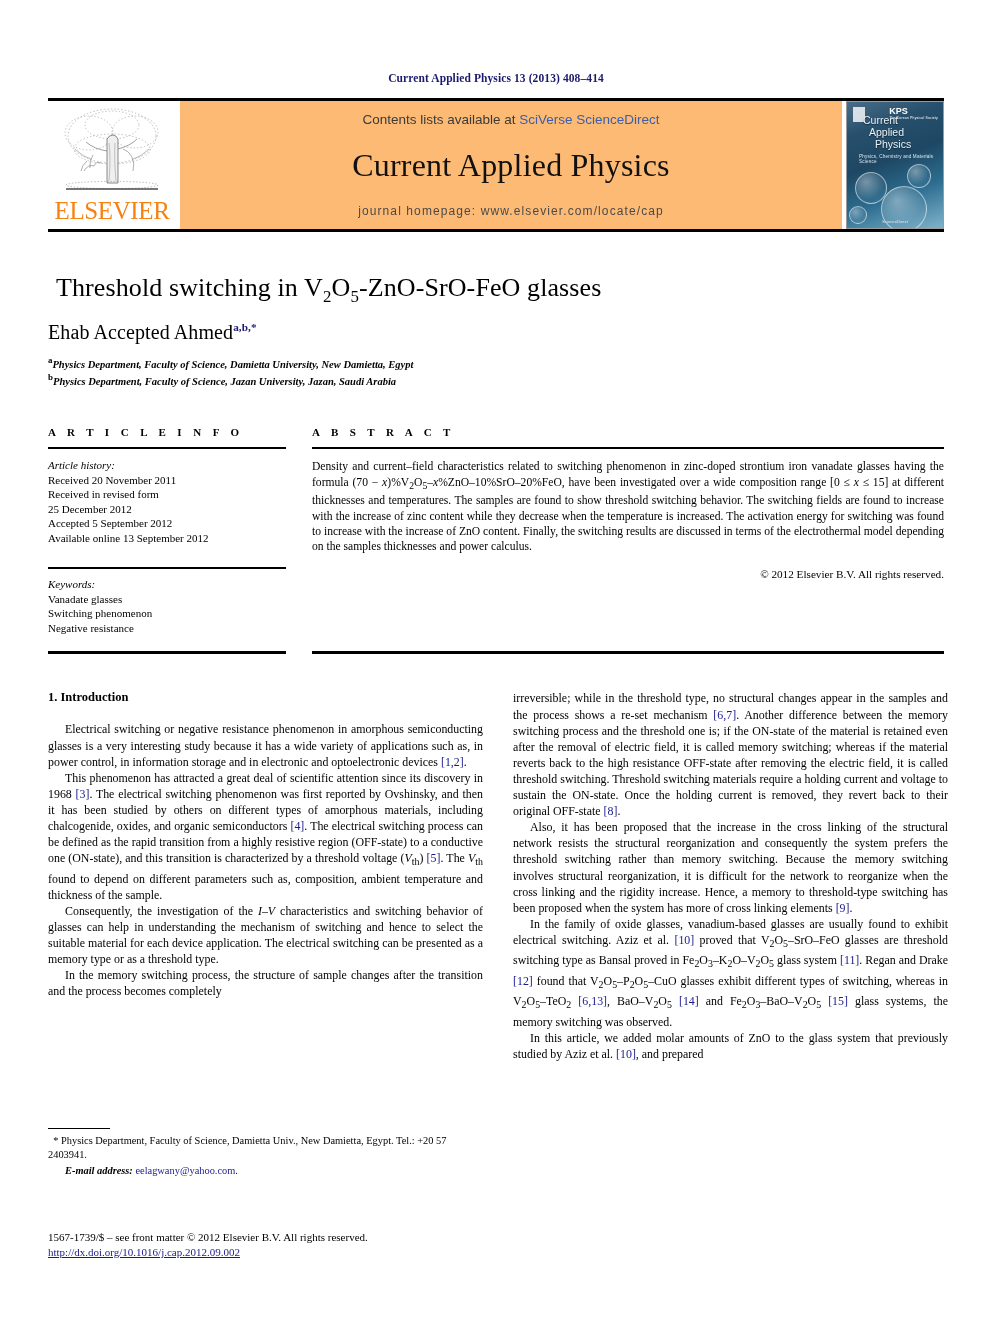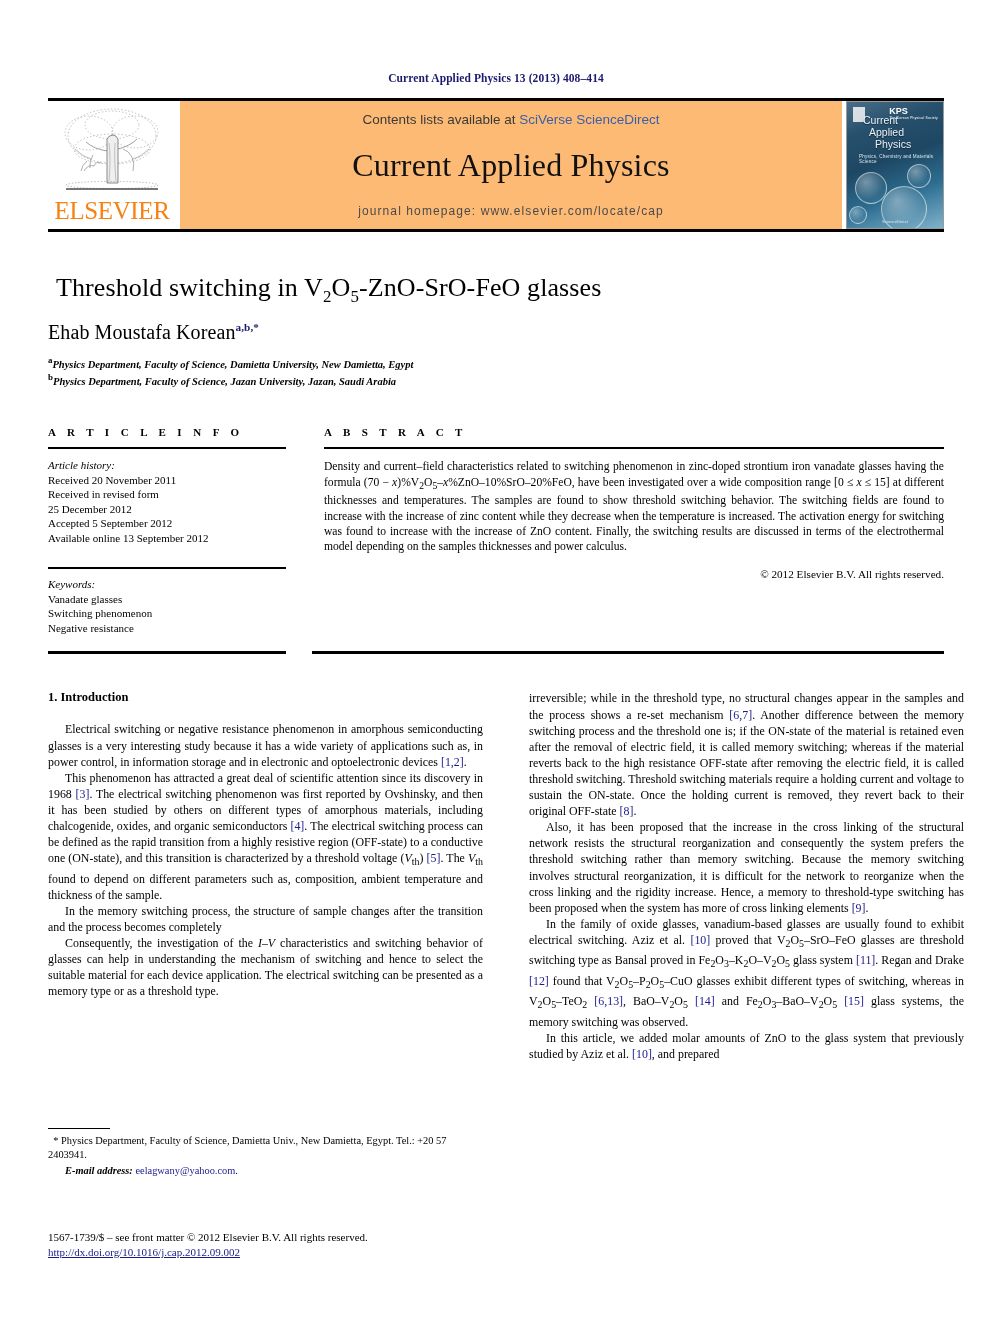--- a/index.html
+++ b/index.html
@@ -193,21 +193,21 @@
     font-weight: bold;
     font-size: 10.5px;
     line-height: 13.5px;
   }
   .affiliations sup { font-style: normal; font-size: 85%; }
 
   
   .info-abstract {
     margin: 38px 48px 0 48px;
     display: flex;
-    gap: 38px;
+    gap: 26px;
   }
   .col-info { width: 238px; flex: 0 0 238px; }
   .col-abs  { flex: 1 1 auto; }
 
   .sec-head {
     font-family: "Liberation Serif", serif;
     font-weight: bold;
     font-size: 11px;
     letter-spacing: 4.4px;
   }
@@ -245,21 +245,21 @@
     display: flex;
     gap: 26px;
   }
   .divider-row .d1 { width: 238px; flex: 0 0 238px; border-top: 3px solid #000; }
   .divider-row .d2 { flex: 1 1 auto; border-top: 3px solid #000; }
 
   
   .body-cols {
     margin: 36px 48px 0 48px;
     display: flex;
-    gap: 46px;
+    gap: 30px;
     font-family: "Liberation Serif", serif;
   }
   .bcol { width: 435px; flex: 0 0 435px; position: relative; }
   h2.sec-title {
     font-size: 12.5px;
     font-weight: bold;
     margin: 0 0 16px 0;
   }
   p.body-p {
     font-size: 11.9px;
@@ -368,21 +368,21 @@
       <div class="bub" style="left:2px;  top:104px; width:16px; height:16px;"></div>
       <div class="cover-foot">ScienceDirect</div>
     </div>
   </div>
 
   <div class="masthead-rule"></div>
 
   <div class="title-block">
     <h1 class="article-title"><span>Threshold switching in V</span><sub>2</sub><span>O</span><sub>5</sub><span>-ZnO-SrO-FeO glasses</span></h1>
 
-    <div class="authors"><span>Ehab Moustafa Korean</span><sup><span>a,b,</span><span>*</span></sup></div>
+    <div class="authors"><span>Ehab Accepted Ahmed</span><sup><span>a,b,</span><span>*</span></sup></div>
 
     <div class="affiliations">
       <div><sup>a</sup><span>Physics Department, Faculty of Science, Damietta University, New Damietta, Egypt</span></div>
       <div><sup>b</sup><span>Physics Department, Faculty of Science, Jazan University, Jazan, Saudi Arabia</span></div>
     </div>
   </div>
 
   <div class="info-abstract">
 
     <div class="col-info">
@@ -422,23 +422,23 @@
 
   <div class="body-cols">
 
     <div class="bcol">
       <h2 class="sec-title">1.  Introduction</h2>
 
       <p class="body-p">Electrical switching or negative resistance phenomenon in amorphous semiconducting glasses is a very interesting study because it has a wide variety of applications such as, in power control, in information storage and in electronic and optoelectronic devices <span class="ref">[1,2]</span>.</p>
 
       <p class="body-p">This phenomenon has attracted a great deal of scientific attention since its discovery in 1968 <span class="ref">[3]</span>. The electrical switching phenomenon was first reported by Ovshinsky, and then it has been studied by others on different types of amorphous materials, including chalcogenide, oxides, and organic semiconductors <span class="ref">[4]</span>. The electrical switching process can be defined as the rapid transition from a highly resistive region (OFF-state) to a conductive one (ON-state), and this transition is characterized by a threshold voltage (<i>V</i><sub>th</sub>) <span class="ref">[5]</span>. The <i>V</i><sub>th</sub> found to depend on different parameters such as, composition, ambient temperature and thickness of the sample.</p>
 
+      <p class="body-p">Consequently, the investigation of the <i>I</i>–<i>V</i> characteristics and switching behavior of glasses can help in understanding the mechanism of switching and hence to select the suitable material for each device application. The electrical switching can be presented as a memory type or as a threshold type.</p>
+
       <p class="body-p">In the memory switching process, the structure of sample changes after the transition and the process becomes completely</p>
-
-      <p class="body-p">Consequently, the investigation of the <i>I</i>–<i>V</i> characteristics and switching behavior of glasses can help in understanding the mechanism of switching and hence to select the suitable material for each device application. The electrical switching can be presented as a memory type or as a threshold type.</p>
     </div>
 
     <div class="bcol">
       <p class="body-p" style="text-indent:0">irreversible; while in the threshold type, no structural changes appear in the samples and the process shows a re-set mechanism <span class="ref">[6,7]</span>. Another difference between the memory switching process and the threshold one is; if the ON-state of the material is retained even after the removal of electric field, it is called memory switching; whereas if the material reverts back to the high resistance OFF-state after removing the electric field, it is called threshold switching. Threshold switching materials require a holding current and voltage to sustain the ON-state. Once the holding current is removed, they revert back to their original OFF-state <span class="ref">[8]</span>.</p>
 
       <p class="body-p">Also, it has been proposed that the increase in the cross linking of the structural network resists the structural reorganization and consequently the system prefers the threshold switching rather than memory switching. Because the memory switching involves structural reorganization, it is difficult for the network to reorganize when the cross linking and the rigidity increase. Hence, a memory to threshold-type switching has been proposed when the system has more of cross linking elements <span class="ref">[9]</span>.</p>
 
       <p class="body-p">In the family of oxide glasses, vanadium-based glasses are usually found to exhibit electrical switching. Aziz et al. <span class="ref">[10]</span> proved that V<sub>2</sub>O<sub>5</sub>–SrO–FeO glasses are threshold switching type as Bansal proved in Fe<sub>2</sub>O<sub>3</sub>–K<sub>2</sub>O–V<sub>2</sub>O<sub>5</sub> glass system <span class="ref">[11]</span>. Regan and Drake <span class="ref">[12]</span> found that V<sub>2</sub>O<sub>5</sub>–P<sub>2</sub>O<sub>5</sub>–CuO glasses exhibit different types of switching, whereas in V<sub>2</sub>O<sub>5</sub>–TeO<sub>2</sub> <span class="ref">[6,13]</span>, BaO–V<sub>2</sub>O<sub>5</sub> <span class="ref">[14]</span> and Fe<sub>2</sub>O<sub>3</sub>–BaO–V<sub>2</sub>O<sub>5</sub> <span class="ref">[15]</span> glass systems, the memory switching was observed.</p>
 
       <p class="body-p">In this article, we added molar amounts of ZnO to the glass system that previously studied by Aziz et al. <span class="ref">[10]</span>, and prepared</p>

